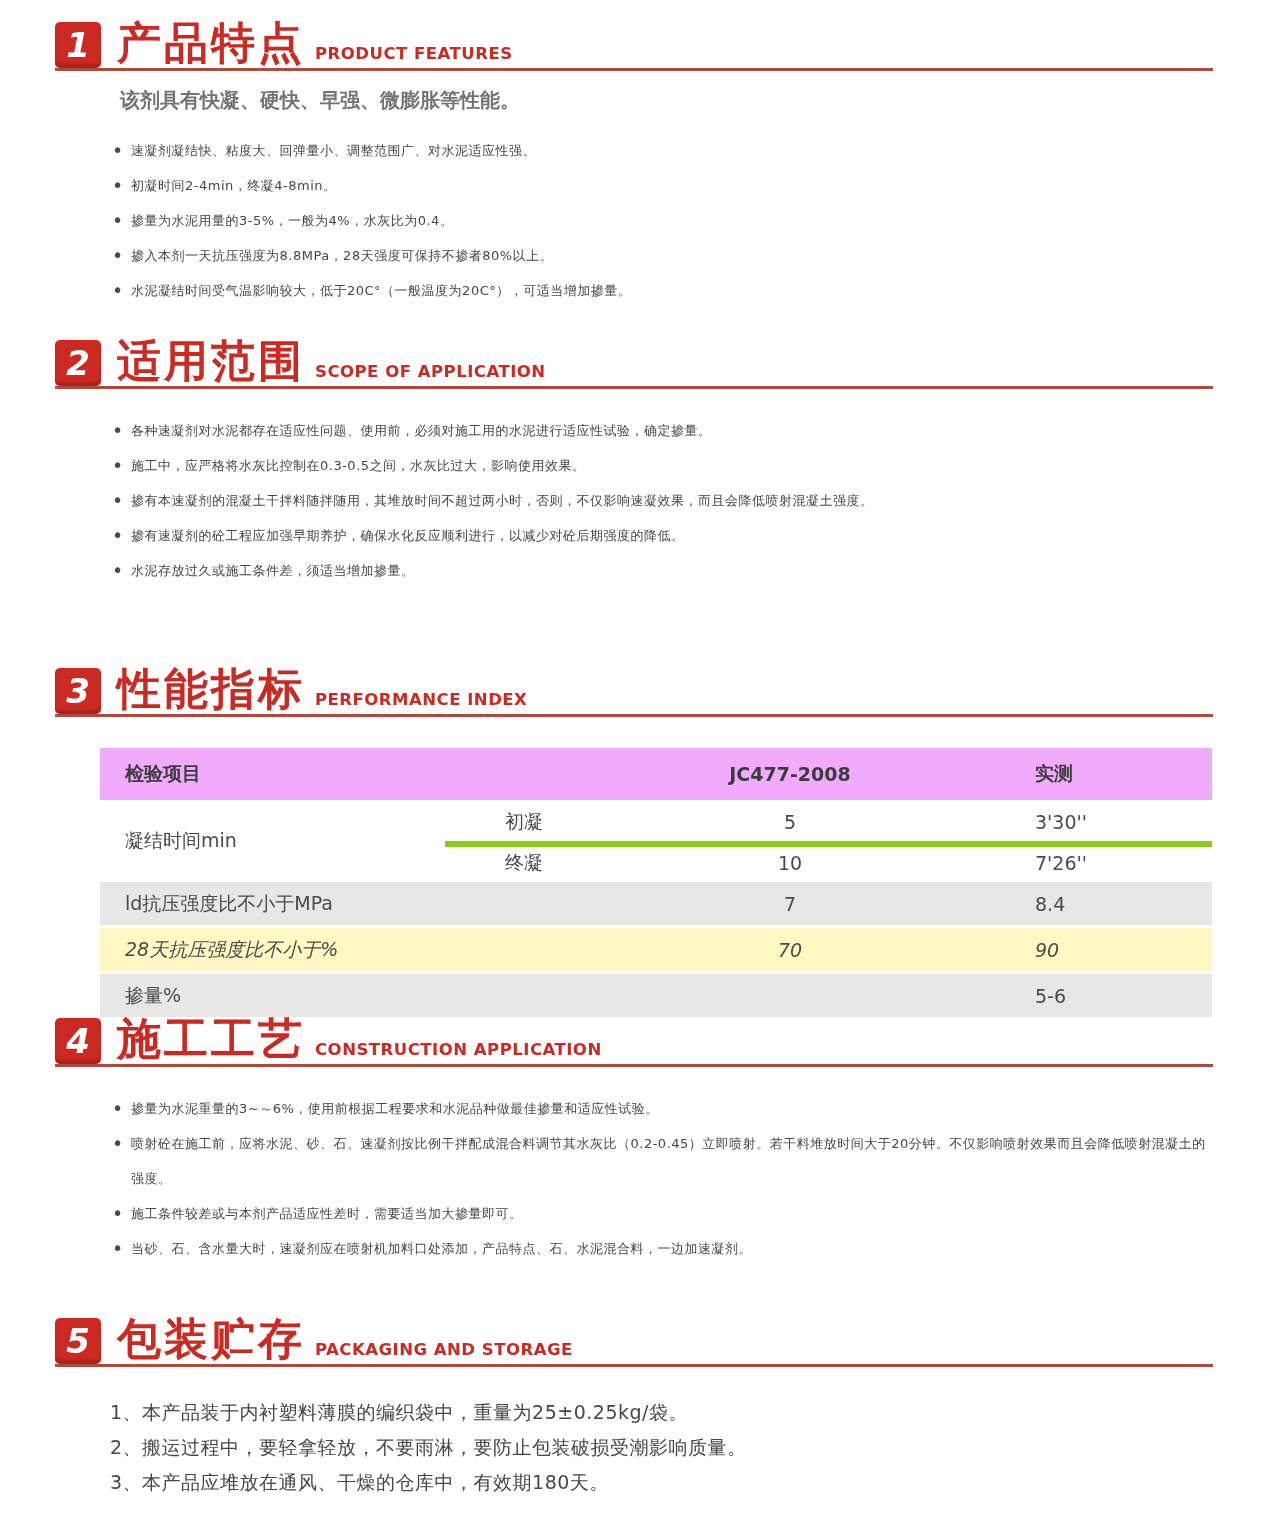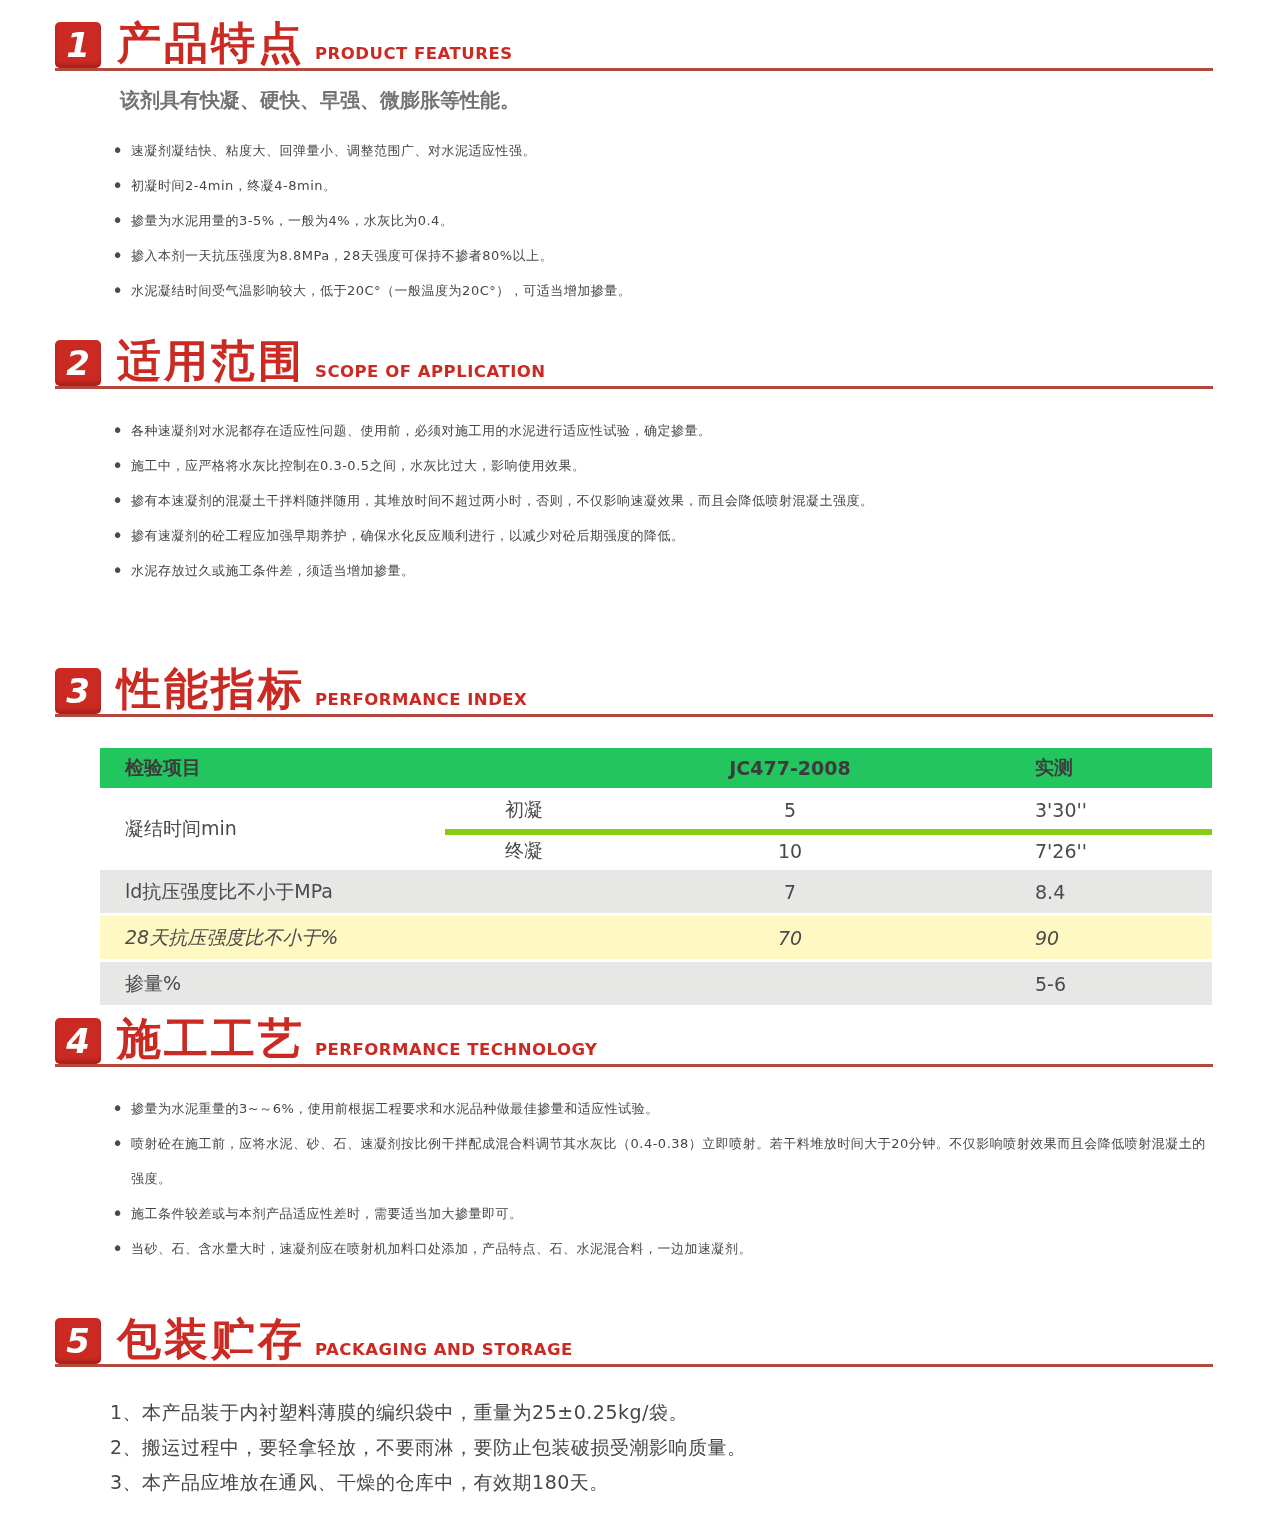--- a/index.html
+++ b/index.html
@@ -42,21 +42,21 @@
   }
   ul.bullets li::before {
     content:"•"; position:absolute; left:0; top:0; color:#4a4a4a; font-size:19px;
   }
   ol.numlist { list-style:none; margin:28px 0 0 55px; }
   ol.numlist li { font-size:19px; line-height:35px; color:#464646; letter-spacing:.5px; }
 
   
   .ptable { margin:31px 0 0 45px; width:1112px; font-size:19px; color:#4a4a4a; }
   .t-grid { display:grid; grid-template-columns:345px 200px 290px 277px; align-items:center; }
-  .t-head { background:#22c55e; height:40px; font-weight:bold; color:#3c3c3c; }
+  .t-head { background:#f0abfc; height:52px; font-weight:bold; color:#3c3c3c; }
   .c-label { padding-left:25px; }
   .c-std { text-align:center; }
   .c-meas { padding-left:100px; }
 
   .t-dbl { display:grid; grid-template-columns:345px 767px; background:#ffffff; margin-top:3px; }
   .t-dbl .c-label { display:flex; align-items:center; }
   .subrows { display:flex; flex-direction:column; }
   .subrow { display:grid; grid-template-columns:200px 290px 277px; align-items:center; height:38px; }
   .subrow + .subrow { border-top:6px solid #84cc16; }
   .sub-name { padding-left:60px; }
@@ -157,25 +157,25 @@
     </div>
   </div>
 </section>
 
 <section class="sec" style="top:1018px;">
   <header class="sec-head">
     <div class="badge">
       <span>4</span>
     </div>
     <h2 class="sec-title">施工工艺</h2>
-    <span class="sec-sub">PERFORMANCE TECHNOLOGY</span>
+    <span class="sec-sub">CONSTRUCTION APPLICATION</span>
   </header>
   <ul class="bullets" style="margin-top:24px;">
     <li>掺量为水泥重量的3~～6%，使用前根据工程要求和水泥品种做最佳掺量和适应性试验。</li>
-    <li>喷射砼在施工前，应将水泥、砂、石、速凝剂按比例干拌配成混合料调节其水灰比（0.4-0.38）立即喷射。若干料堆放时间大于20分钟。不仅影响喷射效果而且会降低喷射混凝土的强度。</li>
+    <li>喷射砼在施工前，应将水泥、砂、石、速凝剂按比例干拌配成混合料调节其水灰比（0.2-0.45）立即喷射。若干料堆放时间大于20分钟。不仅影响喷射效果而且会降低喷射混凝土的强度。</li>
     <li>施工条件较差或与本剂产品适应性差时，需要适当加大掺量即可。</li>
     <li>当砂、石、含水量大时，速凝剂应在喷射机加料口处添加，产品特点、石、水泥混合料，一边加速凝剂。</li>
   </ul>
 </section>
 
 <section class="sec" style="top:1318px;">
   <header class="sec-head">
     <div class="badge">
       <span>5</span>
     </div>

